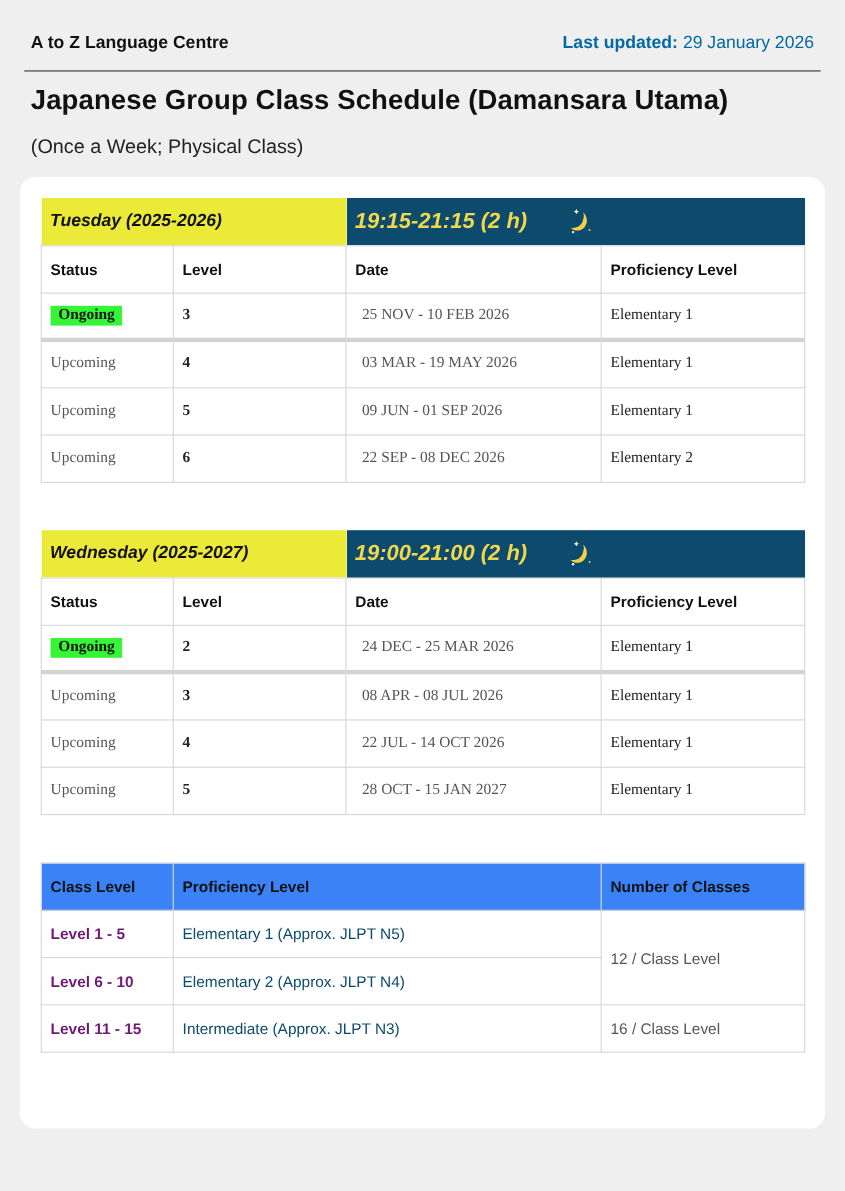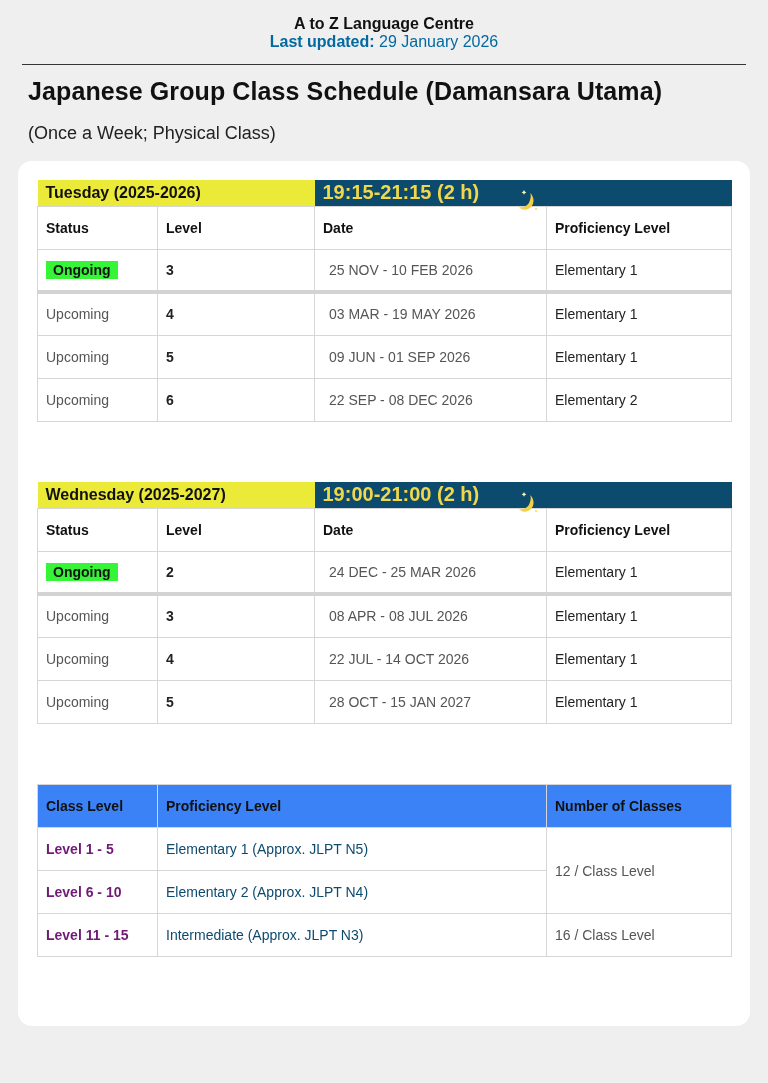--- a/index.html
+++ b/index.html
@@ -1,38 +1,38 @@
 <!DOCTYPE html>
 <html><head>
 <meta charset="utf-8">
 <style>
   * { box-sizing: border-box; margin: 0; padding: 0; }
   html, body { width: 768px; height: 1083px; background: #efefef; }
   body { font-family: "Liberation Sans", "DejaVu Sans", sans-serif; color: #111; position: relative; overflow: hidden; }
-  .topbar { position: absolute; left: 28px; right: 28px; top: 29px; height: 22px; display: flex; justify-content: flex-end; align-items: center; flex-direction: column; }
+  .topbar { position: absolute; left: 28px; right: 28px; top: 29px; height: 22px; display: flex; justify-content: space-between; align-items: center; }
   .brand { font-weight: bold; font-size: 16px; color: #111; }
   .updated { font-size: 16px; color: #0369a1; }
   .updated b { font-weight: bold; }
   .rule { position: absolute; left: 22px; right: 22px; top: 64px; height: 0; border-top: 1.5px solid #333; }
   .title { position: absolute; left: 28px; top: 77px; font-size: 25px; font-weight: bold; color: #111; letter-spacing: 0.1px; }
   .subtitle { position: absolute; left: 28px; top: 123px; font-size: 18px; color: #222; }
   .card { position: absolute; left: 18px; top: 161px; width: 732px; height: 865px; background: #fff; border-radius: 14px; }
   table { border-collapse: collapse; position: absolute; left: 19px; width: 694px; table-layout: fixed; }
   td, th { border: 1px solid #d6d6d6; font-size: 14px; text-align: left; padding: 0 8px; vertical-align: middle; }
   th { font-weight: bold; color: #111; }
   .t1 { top: 19px; }
   .t2 { top: 321px; }
   .t3 { top: 623px; }
   col.c1 { width: 120px; } col.c2 { width: 157px; } col.c3 { width: 232px; } col.c4 { width: 185px; }
-  .dayhead td { height: 26px; border: none; }
+  .dayhead td { height: 43px; border: none; font-style: italic; }
   .day { background: #ecea38; font-weight: bold; font-size: 16px; color: #111; }
   .time { background: #0c4a6e; color: #f1d84a; font-weight: bold; font-size: 20px; position: relative; }
   .moon { position: absolute; left: 200px; top: 7px; width: 26px; height: 28px; }
   .colhead th { height: 43px; background: #fff; }
-  .row td { height: 43px; }
+  .row td { height: 43px; font-family: Liberation Serif, serif; }
   .row.first td { border-bottom: 4px solid #d3d3d3; }
   .status-up { color: #555; }
   .badge { display: inline-block; background: #35f536; font-weight: bold; color: #111; padding: 1px 7px; font-size: 14px; }
   .lvl { font-weight: bold; color: #222; }
   .date { color: #555; padding-left: 14px; }
   .prof { color: #222; }
   .t3 th { background: #3b82f6; height: 43px; }
   .t3 td { height: 43px; }
   .t3 .lv { font-weight: bold; color: #701a75; }
   .t3 .pf { color: #0c4a6e; }

